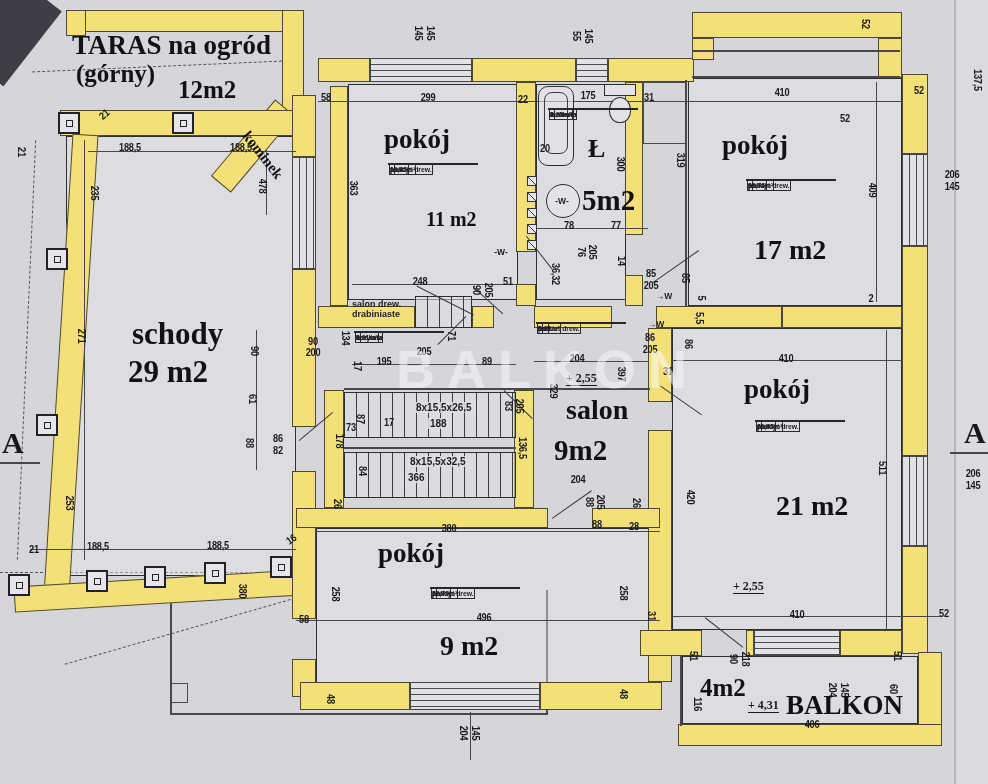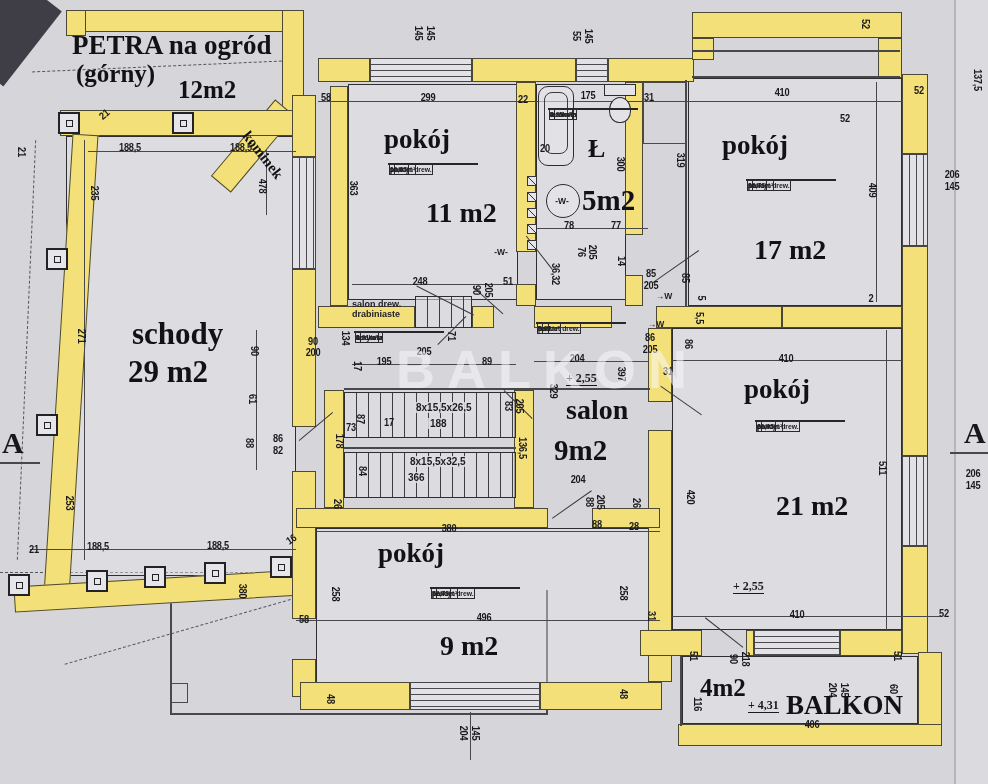--- a/index.html
+++ b/index.html
@@ -198,30 +198,30 @@
       </div>
       <div class="post" style="left: 204px; top: 562px;">
         <i></i>
       </div>
       <div class="post" style="left: 270px; top: 556px;">
         <i></i>
       </div>
     </div>
 
   <div id="labels">
-    <span class="rname" style="left:72px;top:30px;font-size:27px">PETRA na ogród</span>
+    <span class="rname" style="left:72px;top:30px;font-size:27px">TARAS na ogród</span>
     <span class="rname" style="left:76px;top:60px;font-size:25px">(górny)</span>
     <span class="rname" style="left:178px;top:76px;font-size:25px">12m2</span>
     <span class="rname" style="left:252px;top:128px;font-size:15px;transform:rotate(52deg);transform-origin:left top">kominek</span>
 
     <span class="rname" style="left:132px;top:316px;font-size:31px">schody</span>
     <span class="rname" style="left:128px;top:354px;font-size:31px">29 m2</span>
 
     <span class="rname" style="left:384px;top:124px;font-size:27px">pokój</span>
-    <span class="rname" style="left:426px;top:197px;font-size:28px">11 m2</span>
+    <span class="rname" style="left:426px;top:208px;font-size:20px">11 m2</span>
 
     <span class="rname" style="left:588px;top:134px;font-size:26px">Ł</span>
     <span class="rname" style="left:582px;top:184px;font-size:29px">5m2</span>
 
     <span class="rname" style="left:722px;top:130px;font-size:27px">pokój</span>
     <span class="rname" style="left:754px;top:234px;font-size:28px">17 m2</span>
 
     <span class="rname" style="left:566px;top:394px;font-size:28px">salon</span>
     <span class="rname" style="left:554px;top:434px;font-size:29px">9m2</span>
 

